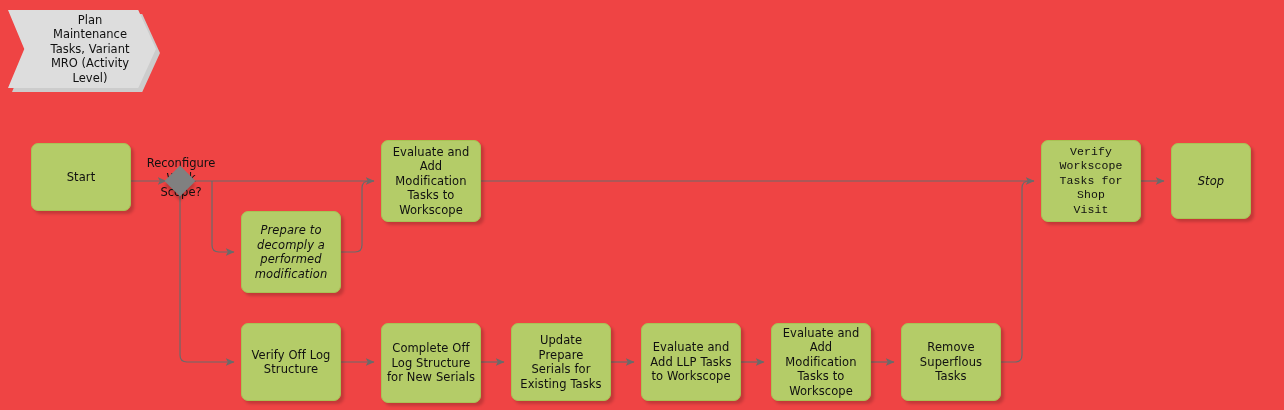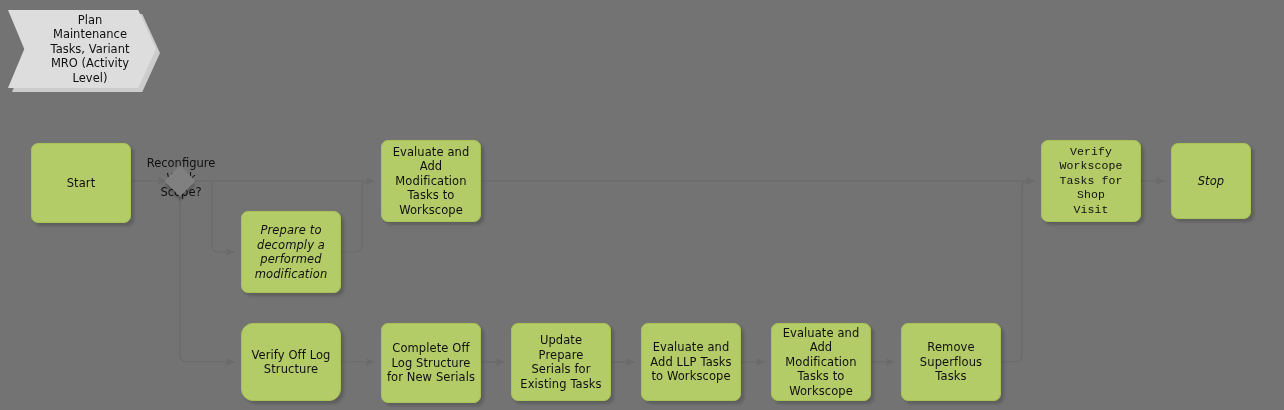--- a/index.html
+++ b/index.html
@@ -7,21 +7,21 @@
     padding: 0;
     background: #ffffff;
   }
   body {
     font-family: "DejaVu Sans", sans-serif;
   }
   #canvas {
     position: relative;
     width: 1284px;
     height: 410px;
-    background: #737373;
+    background: #ef4444;
     overflow: hidden;
   }
   svg.wires {
     position: absolute;
     left: 0;
     top: 0;
     width: 1284px;
     height: 410px;
     pointer-events: none;
   }
@@ -131,33 +131,33 @@
 Level)</div>
 
   <div class="branch-label" style="left:133px; top:120px; width:96px;margin-top:36px;">Reconfigure
 Work
 Scope?</div>
 
   <div class="diamond-wrap" style="left:169px; top:170px;">
     <div class="diamond"></div>
   </div>
 
-  <div class="node" style="left:31px; top:143px; width:100px; height:80px;">Start</div>
+  <div class="node" style="left:31px; top:143px; width:100px; height:68px;">Start</div>
 
   <div class="node" style="left:381px; top:140px; width:100px; height:82px;">Evaluate and
 Add Modification
 Tasks to
 Workscope</div>
 
   <div class="node" style="left:241px; top:211px; width:100px; height:82px;font-style:italic;">Prepare to
 decomply a
 performed
 modification</div>
 
-  <div class="node" style="left:241px; top:323px; width:100px; height:78px;border-radius:12px;">Verify Off Log
+  <div class="node" style="left:241px; top:323px; width:100px; height:78px;">Verify Off Log
 Structure</div>
 
   <div class="node" style="left:381px; top:323px; width:100px; height:80px;">Complete Off
 Log Structure
 for New Serials</div>
 
   <div class="node" style="left:511px; top:323px; width:100px; height:78px;">Update Prepare
 Serials for
 Existing Tasks</div>
 

